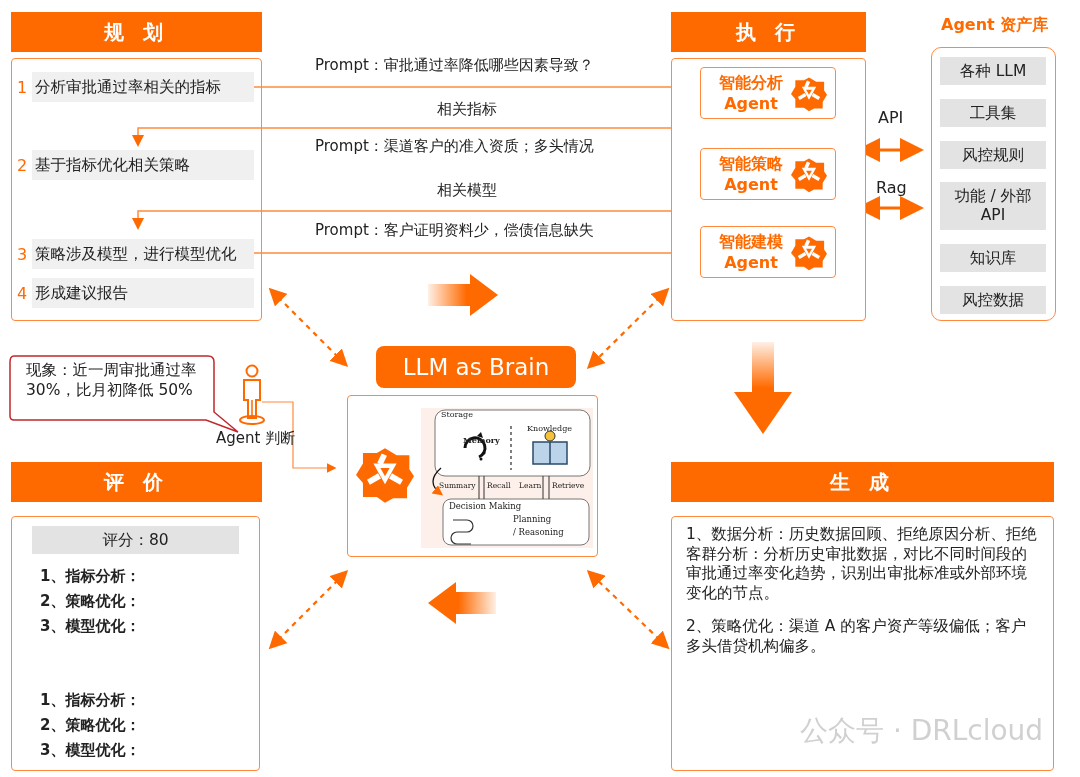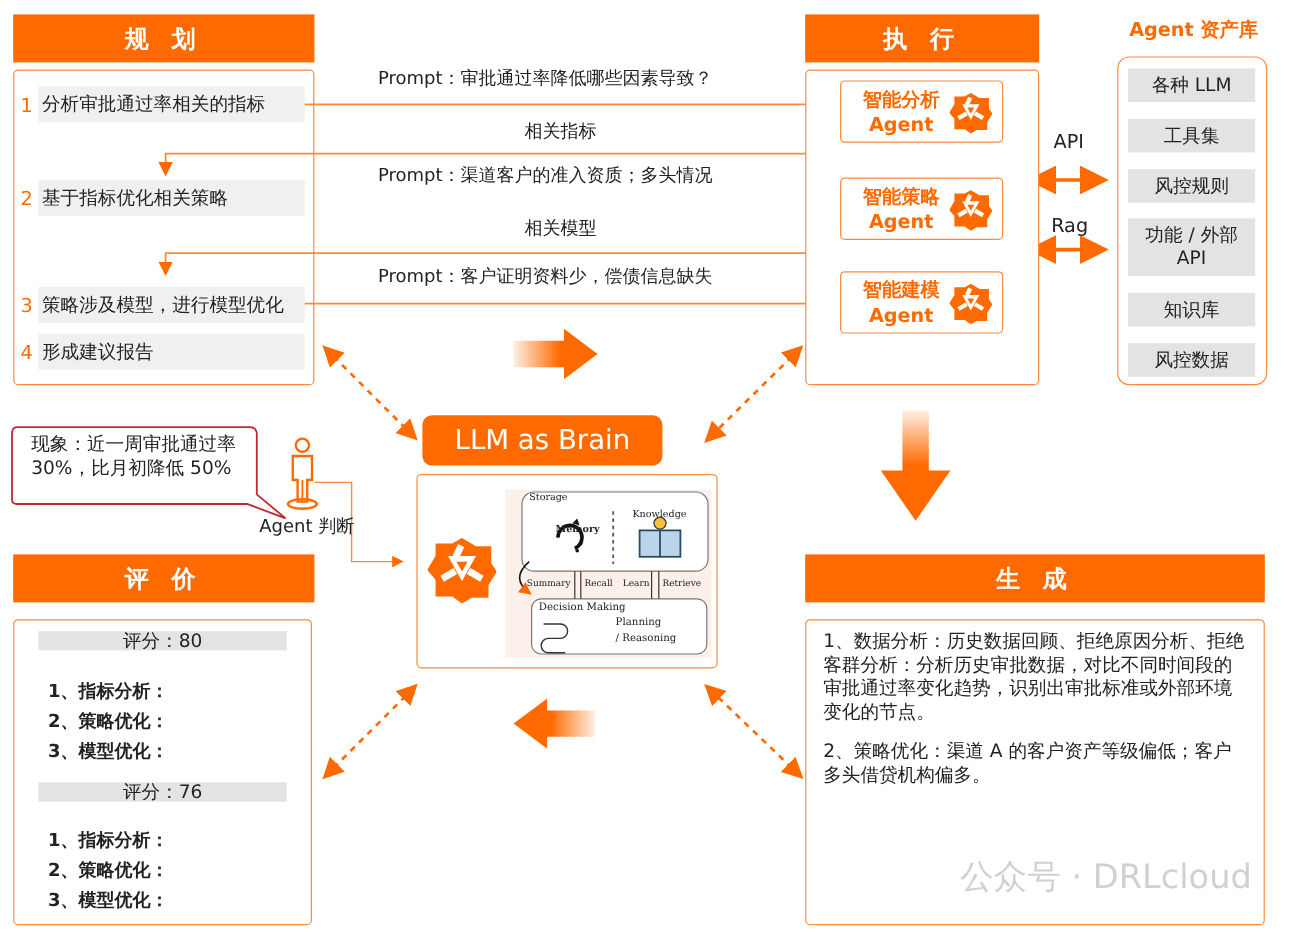--- a/index.html
+++ b/index.html
@@ -13,21 +13,21 @@
           display:flex; align-items:center; }
   .step .num { position:absolute; left:-15px; color:#ff6a00; font-size:16px; }
   .step .txt { padding-left:3px; white-space:nowrap; }
   .prompt { position:absolute; font-size:15px; white-space:nowrap; color:#222; }
   .agent { position:absolute; left:28px; width:136px; height:52px; border:1.5px solid #ff8a3d; border-radius:4px;
            background:#fff; box-sizing:border-box; }
   .agent .nm { position:absolute; left:8px; top:4px; width:84px; text-align:center; color:#ff6a00; font-size:16px; font-weight:bold; line-height:21px; }
   .agent .ic { position:absolute; right:8px; top:8px; width:36px; height:36px; }
   .asset { position:absolute; left:8px; width:106px; background:#e3e3e3; font-size:15.5px; text-align:center;
            display:flex; align-items:center; justify-content:center; line-height:19px; }
-  .score { position:absolute; left:20px; width:207px; height:16px; background:#e3e3e3; font-size:15.5px;
+  .score { position:absolute; left:20px; width:207px; height:28px; background:#e3e3e3; font-size:15.5px;
            display:flex; align-items:center; justify-content:center; }
   .eitem { position:absolute; left:28px; font-size:15px;font-weight:bold; }
   .gen p { margin:0 0 14px 0; font-size:15.5px; line-height:19.5px; }
 </style>
 </head>
 <body>
 
 <svg width="0" height="0" style="position:absolute">
   <defs>
     <symbol id="qwen-logo" viewBox="0 0 100 100">
@@ -163,21 +163,21 @@
 </svg>
 <div class="abs" style="left:26px;top:360px;width:176px;font-size:15.5px;line-height:20px;">现象：近一周审批通过率 30%，比月初降低 50%</div>
 <svg class="abs" style="left:237px;top:364px;" width="30" height="62">
   <circle cx="15" cy="7" r="5.5" fill="none" stroke="#ff6a00" stroke-width="2"></circle>
   <path d="M7,16 H23 V36 H19 V54 H11 V36 H7 Z" fill="none" stroke="#ff6a00" stroke-width="2"></path>
   <line x1="15" y1="36" x2="15" y2="54" stroke="#ff6a00" stroke-width="1.5"></line>
   <ellipse cx="15" cy="56" rx="12" ry="4" fill="none" stroke="#ff6a00" stroke-width="2"></ellipse>
 </svg>
 <div class="abs" style="left:216px;top:429px;font-size:15px;">Agent 判断</div>
 
-<div class="abs" style="left:352px;top:346px;width:200px;height:42px;background:#ff6a00;border-radius:8px;color:#fff;font-size:23px;display:flex;align-items:center;justify-content:center;">
+<div class="abs" style="left:376px;top:346px;width:200px;height:42px;background:#ff6a00;border-radius:8px;color:#fff;font-size:23px;display:flex;align-items:center;justify-content:center;">
   <span>LLM as Brain</span>
 </div>
 <div class="panel" style="left:347px;top:395px;width:251px;height:162px;">
   <svg class="abs" style="left:8px;top:50px;" width="58" height="58">
       <use href="#qwen-logo"></use>
     </svg>
   <div class="abs" style="left:73px;top:12px;width:172px;height:140px;background:#fdf0ea;">
     <svg class="abs" style="left:0;top:0;" width="172" height="140">
       <rect x="14" y="2" width="155" height="66" rx="10" fill="#fff" stroke="#777" stroke-width="1"></rect>
       <line x1="90" y1="18" x2="90" y2="62" stroke="#555" stroke-width="1.5" stroke-dasharray="3,3"></line>
@@ -210,21 +210,20 @@
 </div>
 
 <div class="hdr" style="left:11px;top:462px;width:251px;height:40px;">
   <span>评 价</span>
 </div>
 <div class="panel" style="left:11px;top:516px;width:249px;height:255px;">
   <div class="score" style="top:9px;">评分：80</div>
   <div class="eitem" style="top:50px;">1、指标分析：</div>
   <div class="eitem" style="top:75px;">2、策略优化：</div>
   <div class="eitem" style="top:100px;">3、模型优化：</div>
-  <div class="score" style="top:135px;">评分：76</div>
   <div class="eitem" style="top:174px;">1、指标分析：</div>
   <div class="eitem" style="top:199px;">2、策略优化：</div>
   <div class="eitem" style="top:224px;">3、模型优化：</div>
 </div>
 
 <div class="hdr" style="left:671px;top:462px;width:383px;height:40px;">
   <span>生 成</span>
 </div>
 <div class="panel gen" style="left:671px;top:516px;width:383px;height:255px;padding:8px 14px 0 14px;">
   <p>1、数据分析：历史数据回顾、拒绝原因分析、拒绝客群分析：分析历史审批数据，对比不同时间段的审批通过率变化趋势，识别出审批标准或外部环境变化的节点。</p>

